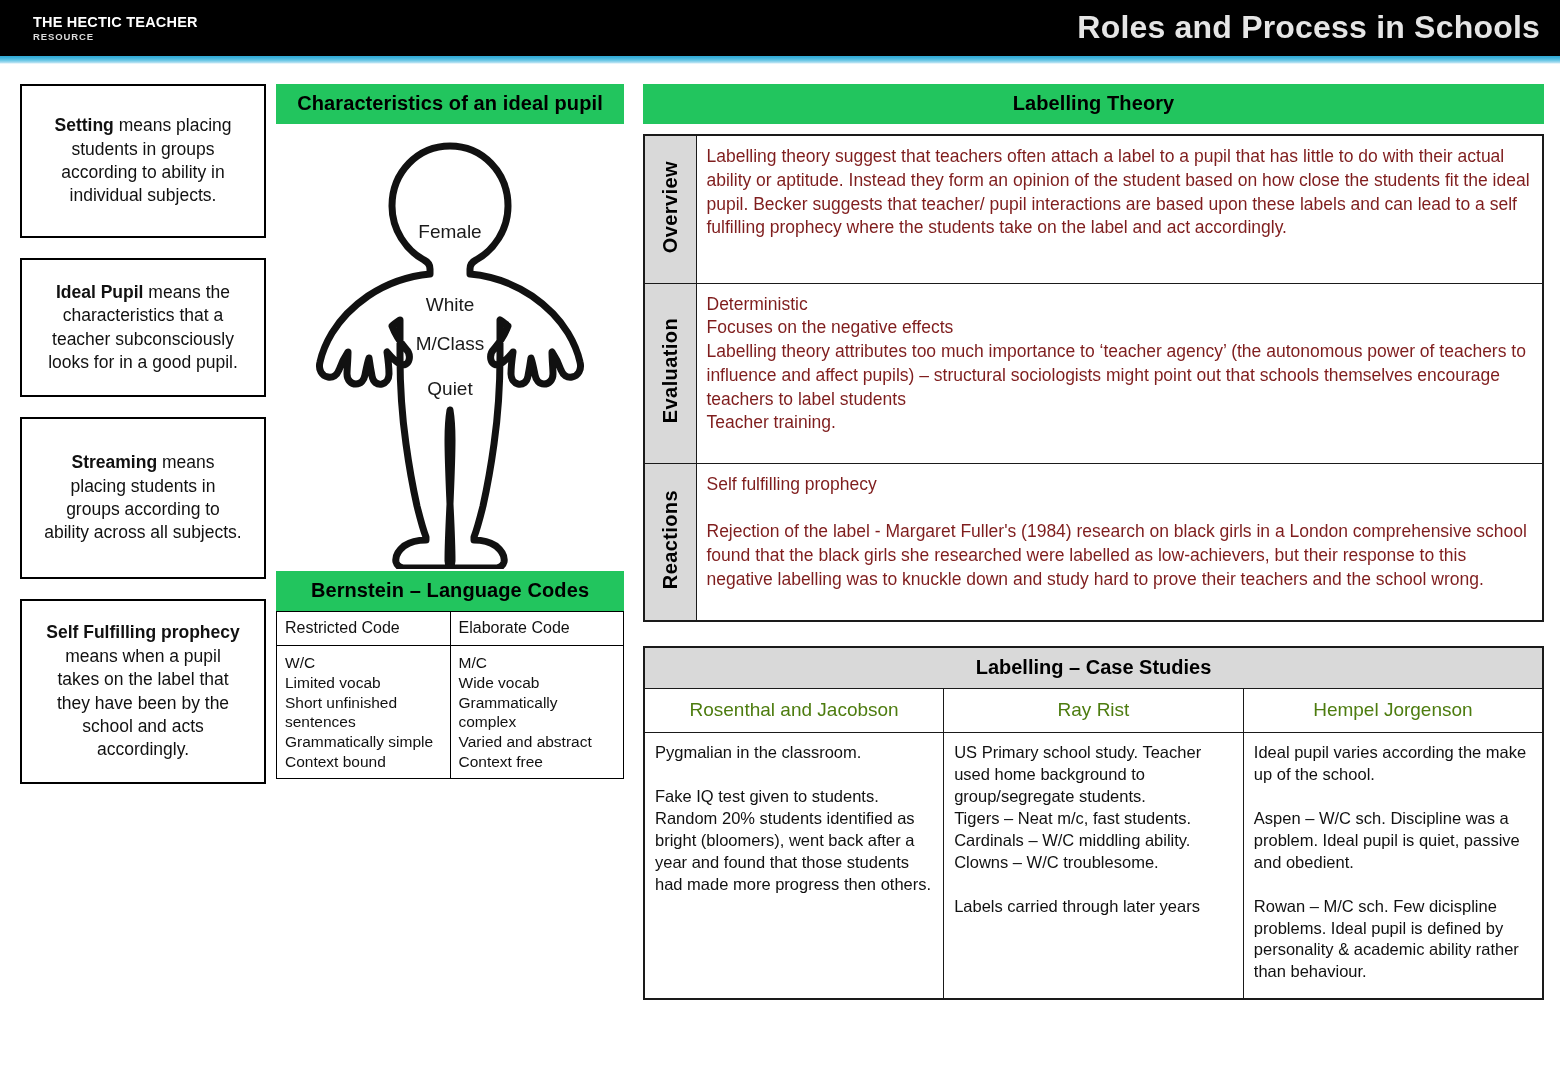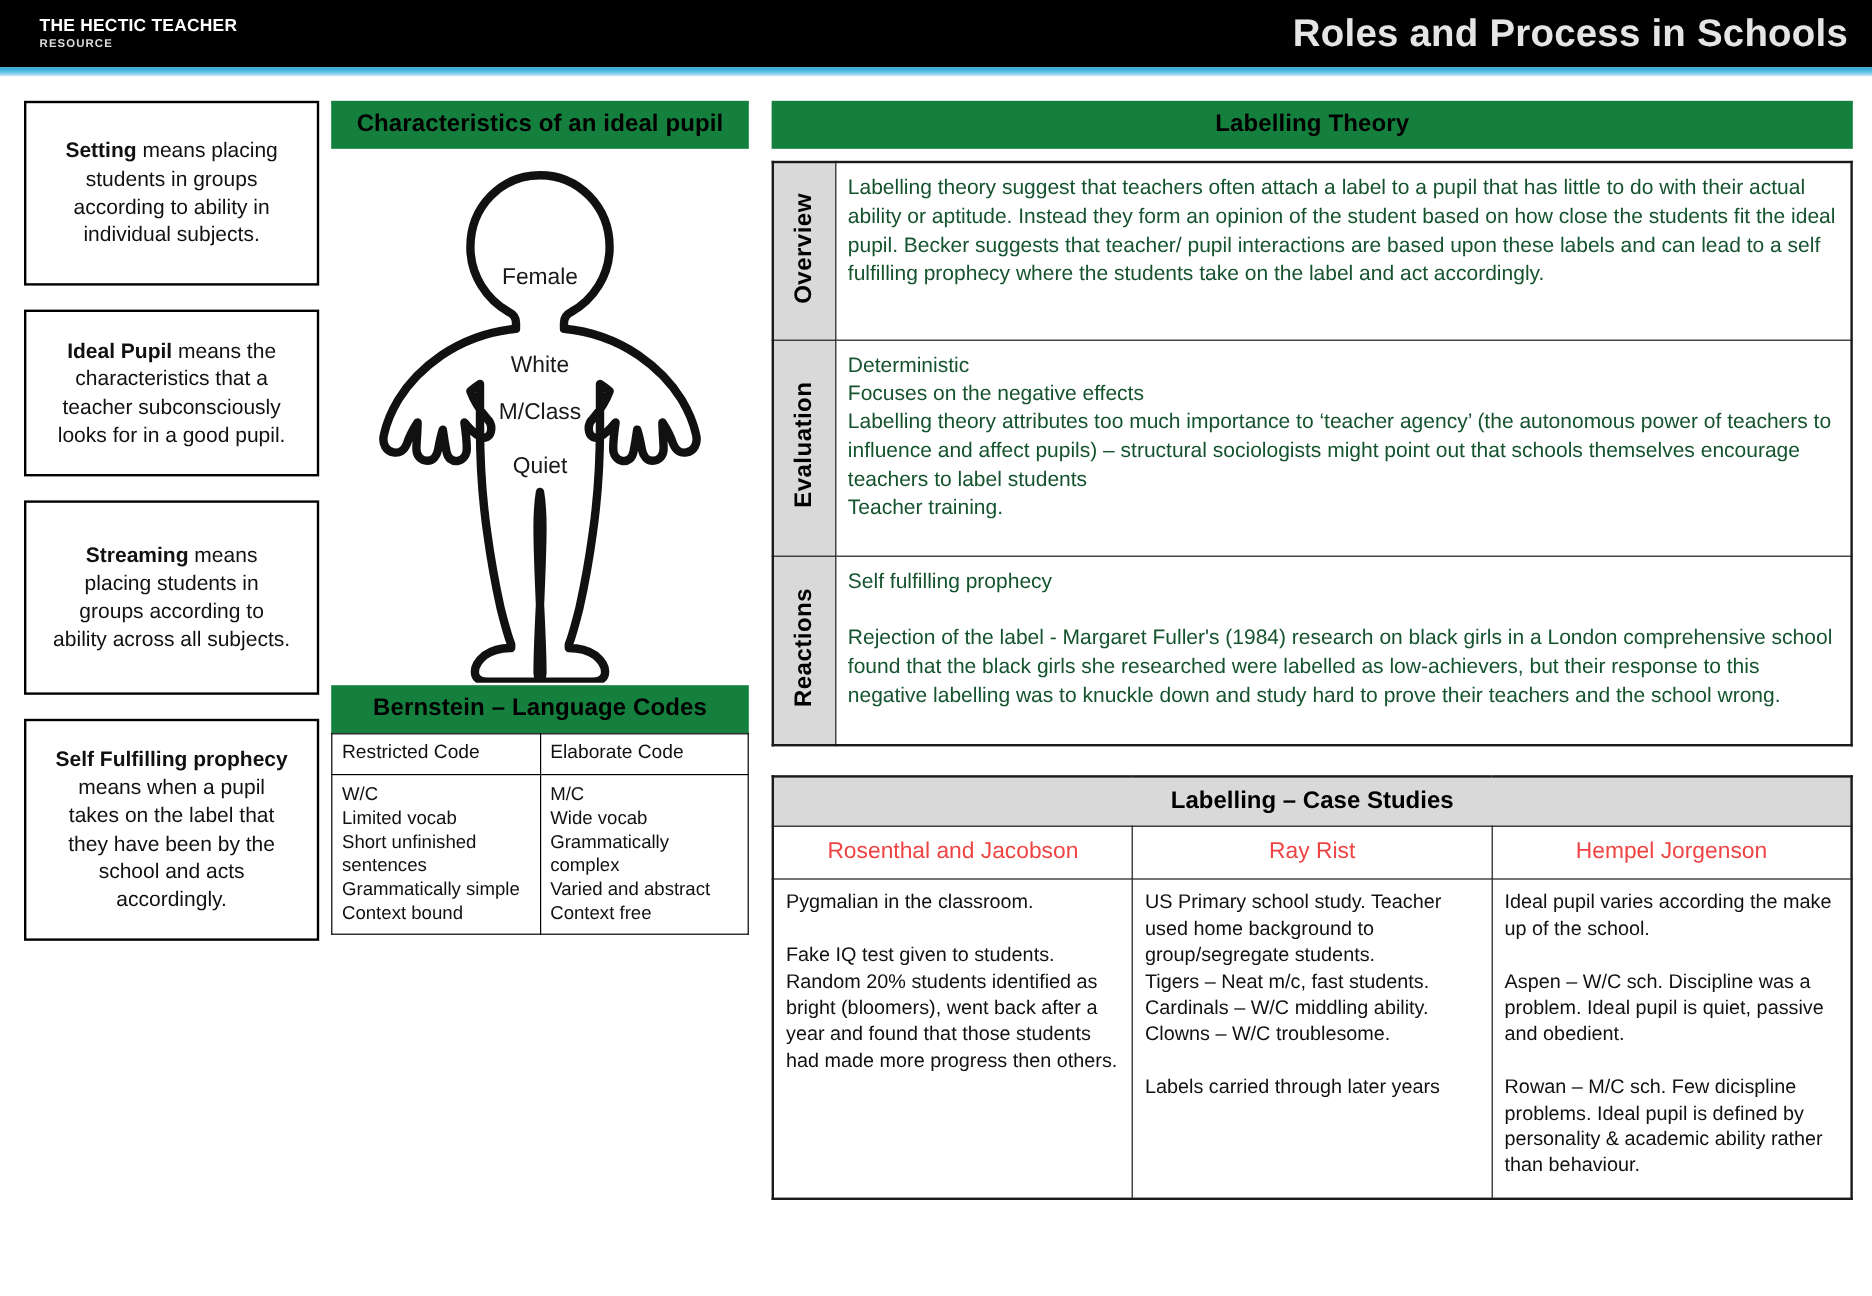--- a/index.html
+++ b/index.html
@@ -78,21 +78,21 @@
   .def-box-3 { height: 139px; display: flex; align-items: center; justify-content: center; }
   .def-box-4 { height: 185px; display: flex; align-items: center; justify-content: flex-start; }
 
   
   .mid-col {
     position: absolute;
     left: 276px; top: 84px;
     width: 348px;
   }
   .gray-bar {
-    background: #15803d;
+    background: #22c55e;
     text-align: center;
     font-size: 20px;
     font-weight: bold;
     color: #000000;
     padding: 8px 4px 9px 4px;
     letter-spacing: 0.1px;
   }
   .figure-wrap {
     position: relative;
     width: 348px;
@@ -162,21 +162,21 @@
     transform: rotate(180deg);
     font-size: 20px;
     font-weight: bold;
     color: #000000;
     letter-spacing: 0.4px;
   }
   .lt-body {
     padding: 9px 10px 10px 10px;
     font-size: 17.5px;
     line-height: 1.36;
-    color: #14532d;
+    color: #7f1d1d;
     white-space: pre-line;
   }
   .lt-row-overview .lt-body { height: 148px; }
   .lt-row-evaluation .lt-body { height: 180px; }
   .lt-row-reactions .lt-body { height: 158px; }
 
   
   .cs-block { margin-top: 24px; }
   .cs-table {
     width: 901px;
@@ -192,21 +192,21 @@
     background: #d9d9d9;
     text-align: center;
     font-size: 20px;
     font-weight: bold;
     padding: 8px 4px 9px 4px;
     border: none;
   }
   .cs-col-head {
     text-align: center;
     font-size: 19px;
-    color: #ef4444;
+    color: #4d7c0f;
     padding: 10px 6px 11px 6px;
   }
   .cs-cell {
     padding: 9px 10px;
     font-size: 16.5px;
     line-height: 1.33;
     color: #111111;
     white-space: pre-line;
     height: 266px;
     margin-left: 33px;

